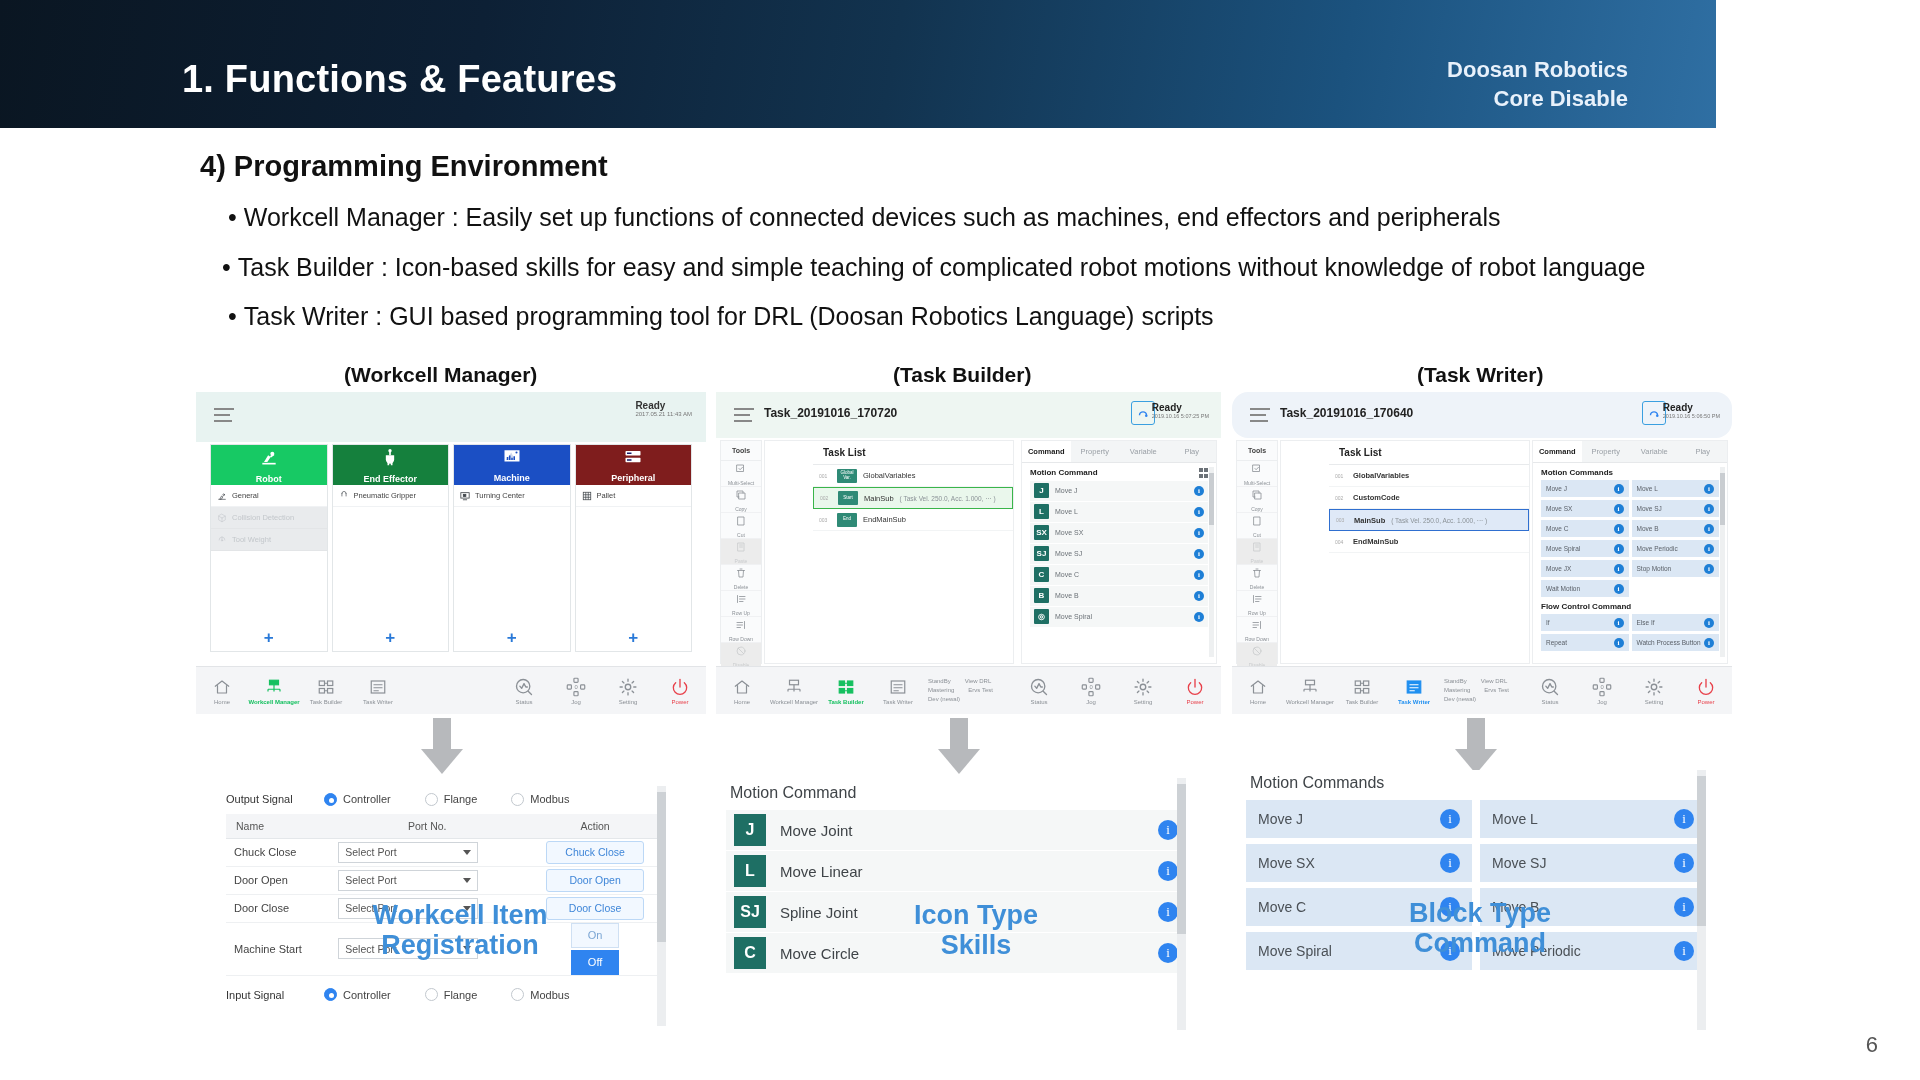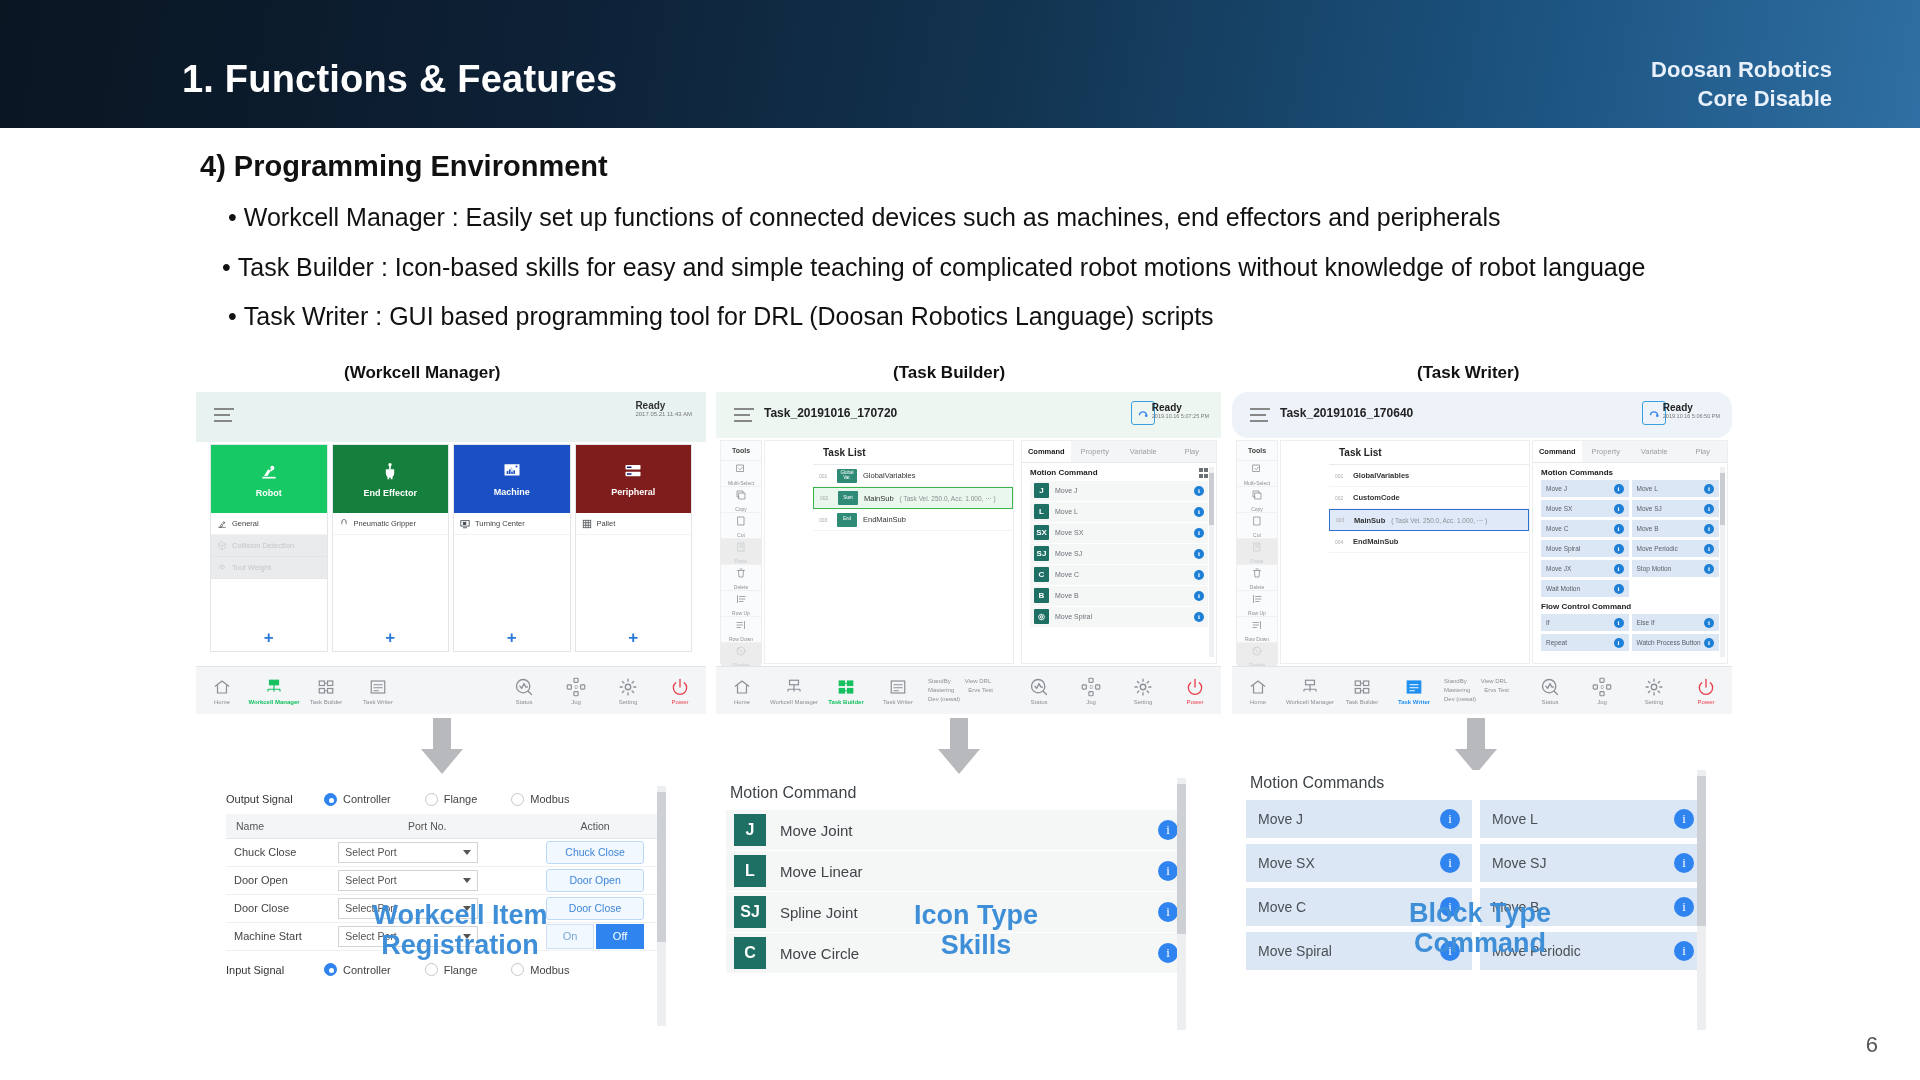--- a/index.html
+++ b/index.html
@@ -5,21 +5,21 @@
   * { box-sizing: border-box; margin:0; padding:0; }
   html,body { width:1920px; height:1080px; overflow:hidden; }
   body {
     font-family: "Liberation Sans", sans-serif;
     background:#ffffff;
     position:relative;
   }
 
   
   .banner{
-    position:absolute; left:0; top:0; width:1920px; height:128px;
+    position:absolute; left:0; top:0; width:1716px; height:128px;
     background:linear-gradient(100deg,#0a1622 0%, #0d2035 28%, #12334f 52%, #1b527e 78%, #2f6fa3 100%);
   }
   .banner-title{
     position:absolute; left:182px; top:58px;
     font-size:38px; font-weight:bold; color:#ffffff; letter-spacing:.2px;
   }
   .banner-right{
     position:absolute; right:88px; top:55px; text-align:right;
     font-size:22px; font-weight:bold; color:#e8f1fb; line-height:1.32;
   }
@@ -29,21 +29,21 @@
     position:absolute; left:200px; top:150px;
     font-size:29px; font-weight:bold; color:#111;
   }
   .bullet{ position:absolute; color:#111; font-size:25px; white-space:nowrap;}
   .b1{ left:228px; top:203px; }
   .b2{ left:222px; top:253px; }
   .b3{ left:228px; top:302px; }
   .bdot{ display:inline-block; margin-right:7px; }
 
   
-  .cap{ position:absolute; font-size:17px; font-weight:bold; color:#111; }
+  .cap{ position:absolute; font-size:21px; font-weight:bold; color:#111; }
   .cap1{ left:344px; top:363px;}
   .cap2{ left:893px; top:363px;}
   .cap3{ left:1417px; top:363px;}
 
   
   .shot{ position:absolute; background:#fff; overflow:hidden; }
   .shot1{ left:196px; top:392px; width:510px; height:322px; }
   .shot2{ left:716px; top:392px; width:505px; height:322px; }
   .shot3{ left:1232px; top:392px; width:500px; height:322px; }
 
@@ -53,21 +53,21 @@
   .hamb i{ display:block; height:2px; background:#888; margin-bottom:4px; }
   .hamb i:nth-child(2){ width:16px; }
   .hamb i:nth-child(3){ width:18px; }
   .wm-ready{ position:absolute; right:14px; top:8px; text-align:left; }
   .wm-ready .r1{ font-size:10px; font-weight:bold; color:#333;}
   .wm-ready .r2{ font-size:6px; color:#777; }
 
   
   .cards{ position:absolute; left:14px; top:52px; width:482px; height:208px; display:flex; gap:4px;}
   .card{ flex:1; background:#fff; border:1px solid #e2e6e8; display:flex; flex-direction:column;}
-  .card-top{ height:68px; display:flex; flex-direction:column; align-items:center; justify-content:center; gap:3px;}
+  .card-top{ height:40px; display:flex; flex-direction:column; align-items:center; justify-content:center; gap:3px;}
   .card-top .ct-label{ font-size:9px; color:#fff; font-weight:bold;}
   .card-list{ flex:1; position:relative;}
   .crow{ display:flex; align-items:center; gap:5px; height:22px; padding:0 6px; border-bottom:1px solid #f0f2f4; font-size:7.5px; color:#444;}
   .crow.dim{ background:#e9ebed; color:#c3c7cb; border-bottom:1px solid #e3e5e7;}
   .crow .ci{ width:10px; height:10px; flex:none; }
   .card-plus{ height:26px; display:flex; align-items:center; justify-content:center; color:#2979d8; font-size:17px; font-weight:bold;}
 
   
   .navbar{ position:absolute; left:0; bottom:0; width:100%; height:48px; background:#f4f5f7; border-top:1px solid #e2e4e7; display:flex; align-items:center;}
   .navitem{ width:52px; display:flex; flex-direction:column; align-items:center; gap:2px; }
@@ -147,21 +147,21 @@
   .radio{ display:flex; align-items:center; gap:6px; font-size:11px; color:#444;}
   .radio .rb{ width:13px; height:13px; border-radius:50%; border:1px solid #c2c8ce; background:#fff; position:relative;}
   .radio .rb.on{ background:#2f84f0; border-color:#2f84f0;}
   .radio .rb.on::after{ content:""; position:absolute; left:4px; top:4px; width:5px; height:5px; border-radius:50%; background:#fff;}
   .ptable{ width:100%; border-collapse:collapse; margin-top:2px;}
   .ptable th{ background:#f4f5f7; font-size:10.5px; font-weight:normal; color:#555; height:24px; border-bottom:1px solid #e4e7ea;}
   .ptable td{ height:28px; font-size:11px; color:#444; border-bottom:1px solid #eef0f2; padding:0 8px;}
   .selport{ width:140px; height:21px; border:1px solid #cfd4d9; background:#fff; display:flex; align-items:center; justify-content:space-between; padding:0 6px; font-size:10.5px; color:#555;}
   .caret{ width:0;height:0;border-left:4px solid transparent;border-right:4px solid transparent;border-top:5px solid #555;}
   .actbtn{ width:98px; height:23px; border:1px solid #bcd8f6; border-radius:3px; background:#f2f8ff; color:#3f86d8; font-size:10.5px; display:flex; align-items:center; justify-content:center;}
-  .onoff{ display:flex; gap:2px;}
+  .onoff{ display:flex; gap:2px;flex-direction:column;}
   .onoff .on{ width:48px;height:25px;border:1px solid #cfe0f3;background:#f2f8ff;color:#7ca6d4;font-size:11px;display:flex;align-items:center;justify-content:center;}
   .onoff .off{ width:48px;height:25px;background:#2f84f0;color:#fff;font-size:11px;display:flex;align-items:center;justify-content:center;}
   .scroll-v{ position:absolute; right:0; top:0; bottom:0; width:9px; background:#eceef0;}
   .scroll-v i{ position:absolute; left:0; top:6px; width:9px; height:150px; background:#cdd1d5;}
 
   
   .p2-h{ font-size:16px; color:#3f4448; padding:6px 4px 8px 4px;}
   .p2-row{ height:40px; display:flex; align-items:center; gap:14px; background:#f5f7f7; margin-bottom:1px; padding:0 8px;}
   .p2-row .ic{ width:32px; height:32px; background:#1e6f64; color:#fff; display:flex; align-items:center; justify-content:center; font-size:16px; font-weight:bold; flex:none; position:relative;}
   .p2-row .nm{ flex:1; font-size:15px; color:#3f4448;}

